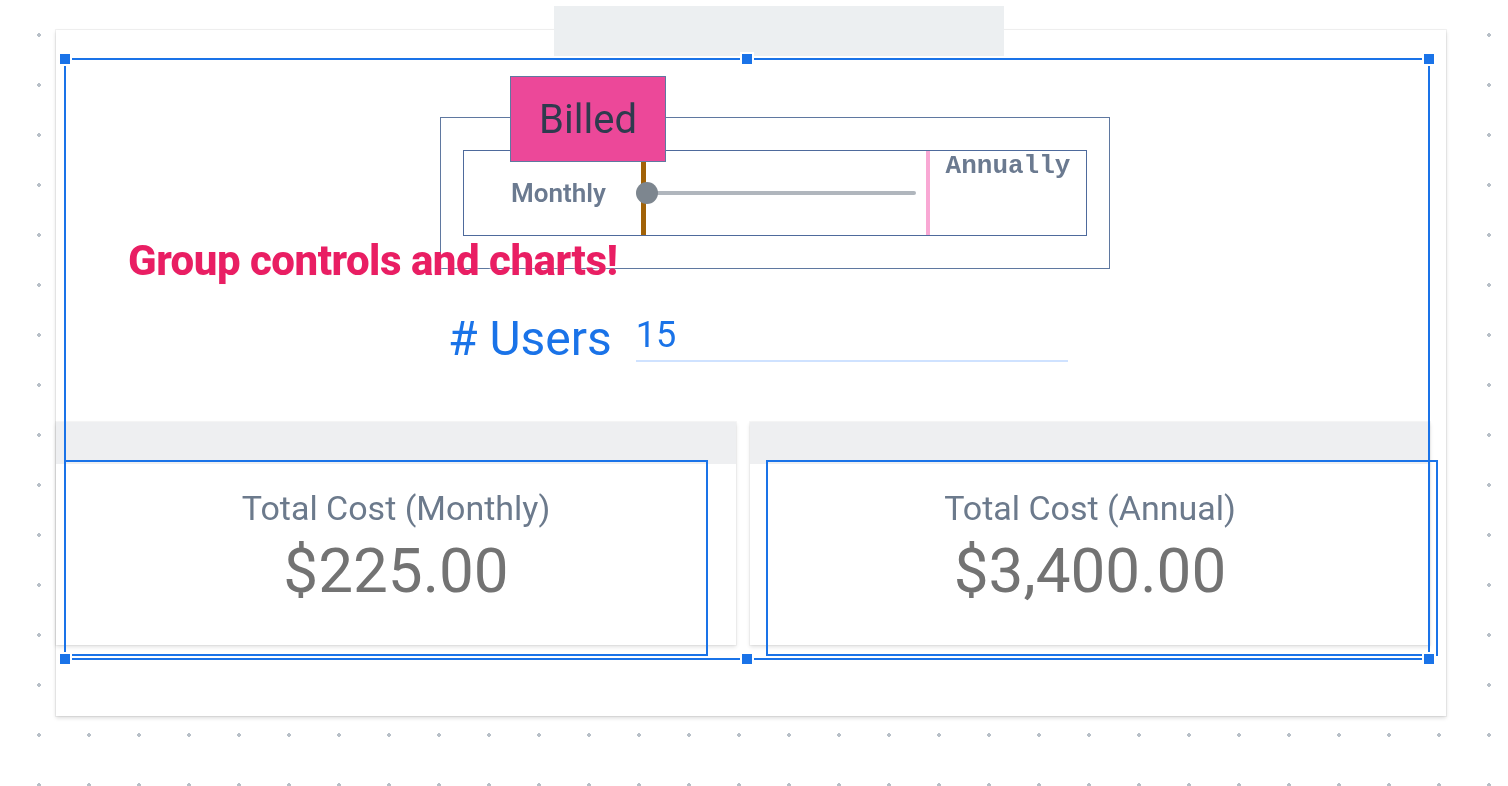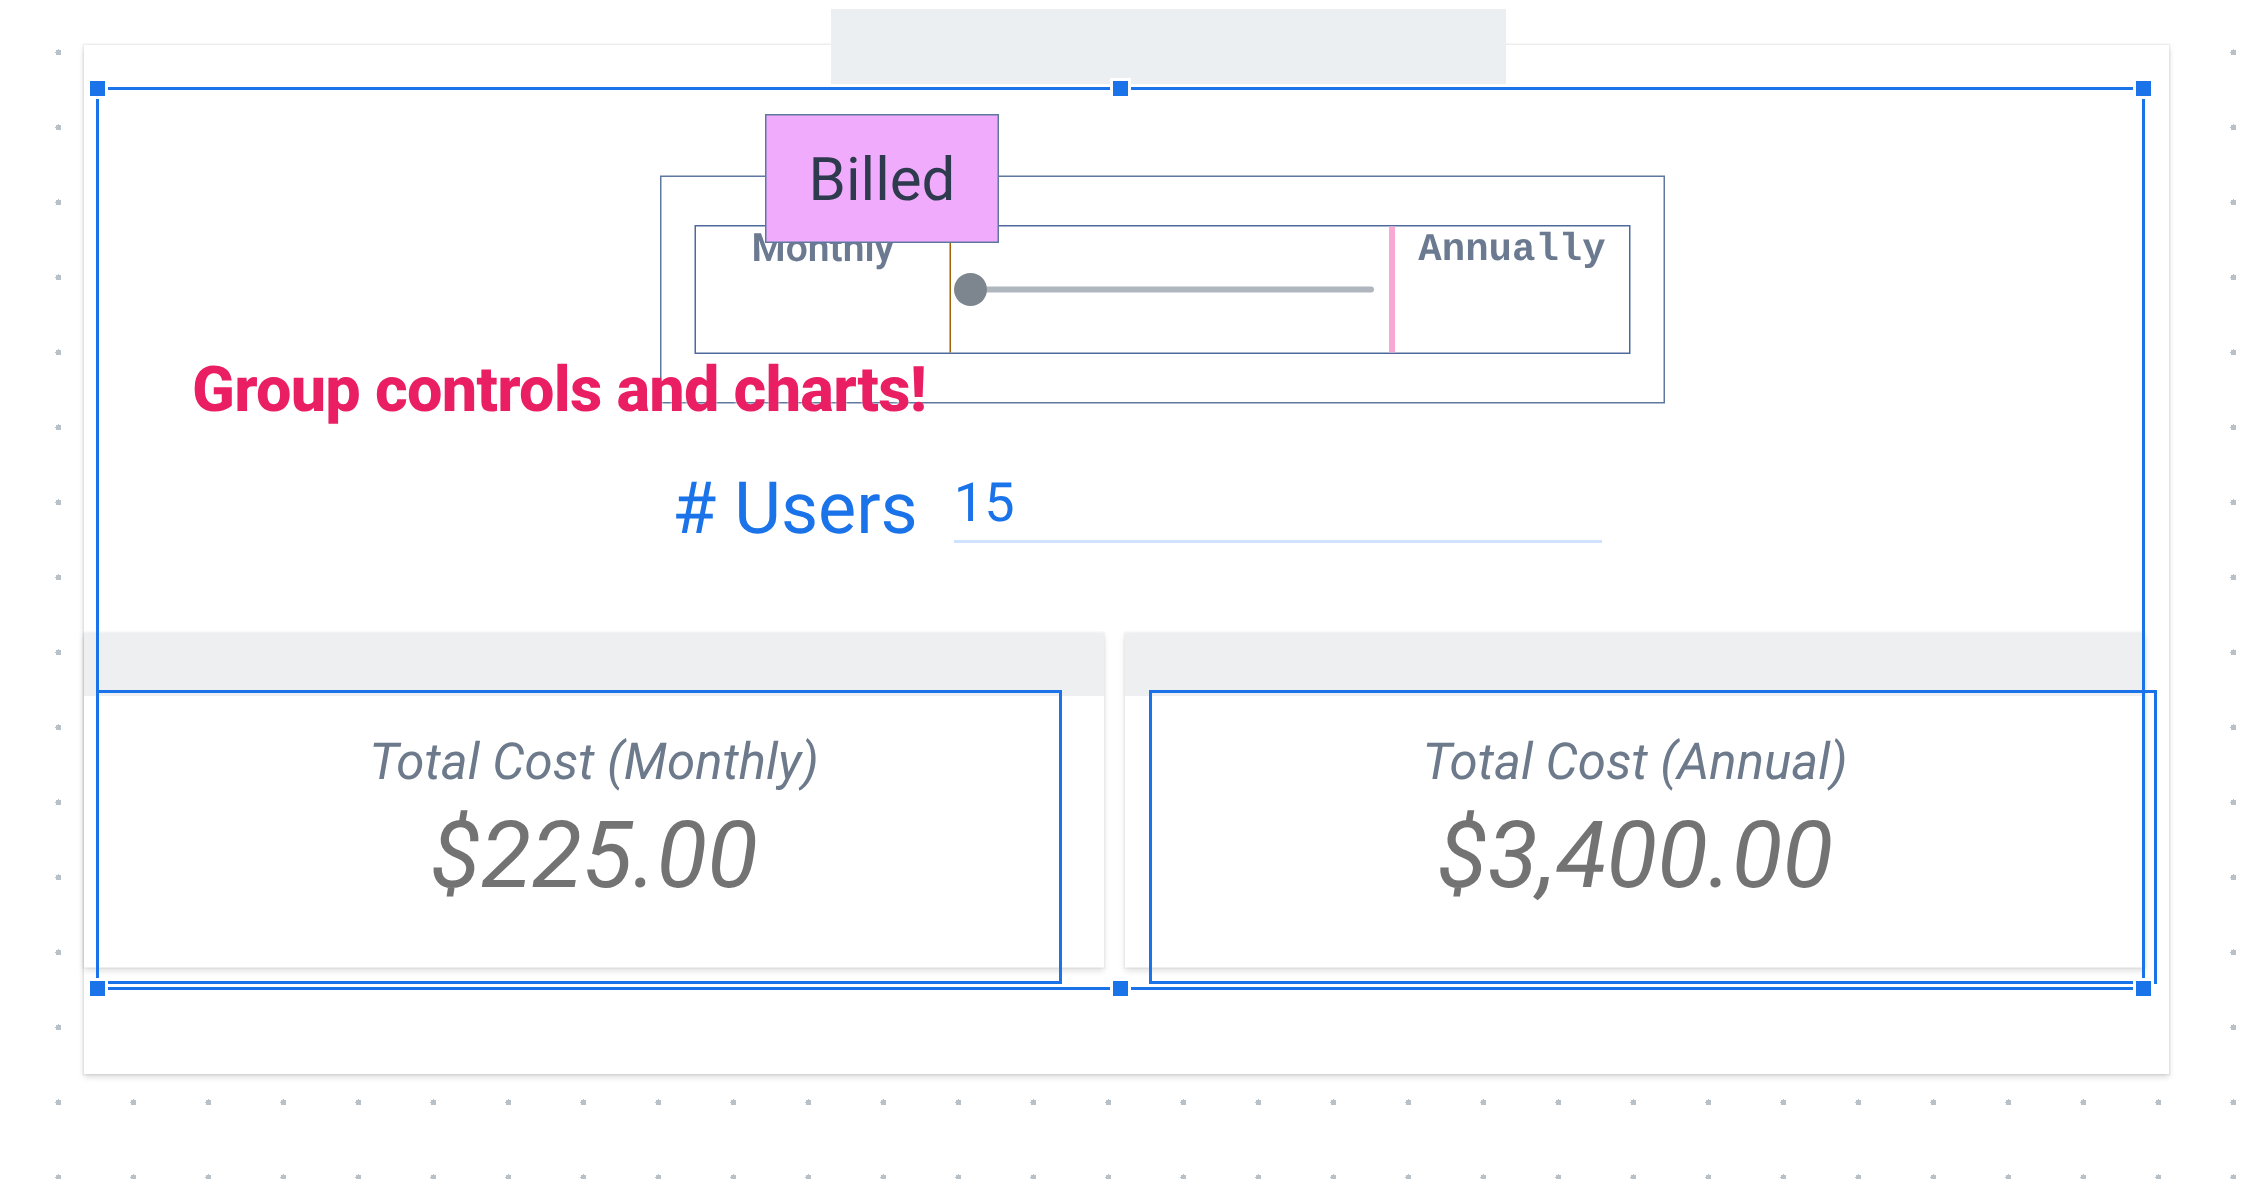--- a/index.html
+++ b/index.html
@@ -72,21 +72,21 @@
   .handle.bc { left: 50%; bottom: -8px; margin-left: -7px; }
 
   
   .billed-box {
     position: absolute;
     left: 510px;
     top: 76px;
     width: 156px;
     height: 86px;
     border: 1px solid #5f78a0;
-    background: #f0abfc;
+    background: #ec4899;
     z-index: 8;
     display: flex;
     align-items: center;
     justify-content: center;
   }
   .billed-box span {
     font-size: 40px;
     color: #2e3b4e;
     font-weight: 400;
   }
@@ -107,27 +107,27 @@
     position: absolute;
     left: 22px;
     top: 32px;
     right: 22px;
     bottom: 32px;
     border: 1px solid #4e6a9c;
   }
   
   .monthly-cell {
     position: absolute;
-    left: 0;
+    left: 12px;
     top: 0;
     bottom: 0;
     width: 170px;
-    border-right: 1px solid #a16207;
+    border-right: 5px solid #a16207;
     display: flex;
-    align-items: flex-start;
+    align-items: center;
     justify-content: center;
   }
   .monthly-cell span, .annually-cell span {
     font-size: 26px;
     font-weight: 600;
     color: #6b7a90;
   }
   
   .annually-cell {
     position: absolute;
@@ -205,21 +205,20 @@
   }
 
   
   .lower {
     position: absolute;
     left: 56px;
     top: 422px;
     width: 1390px;
     height: 294px;
     z-index: 4;
-    font-style: italic;
   }
   .stat-card {
     position: absolute;
     top: 0;
     width: 680px;
     background: #ffffff;
     box-shadow: 0 2px 4px rgba(0,0,0,0.12), 0 0 0 1px rgba(0,0,0,0.03);
   }
   .stat-card.left  { left: 0; }
   .stat-card.right { right: 16px; }

